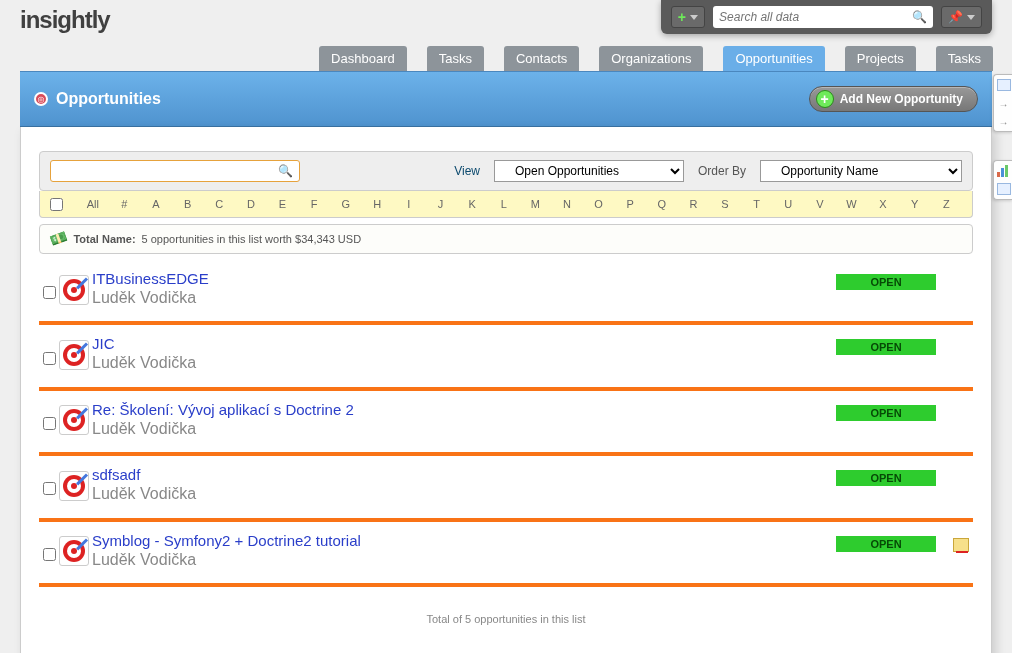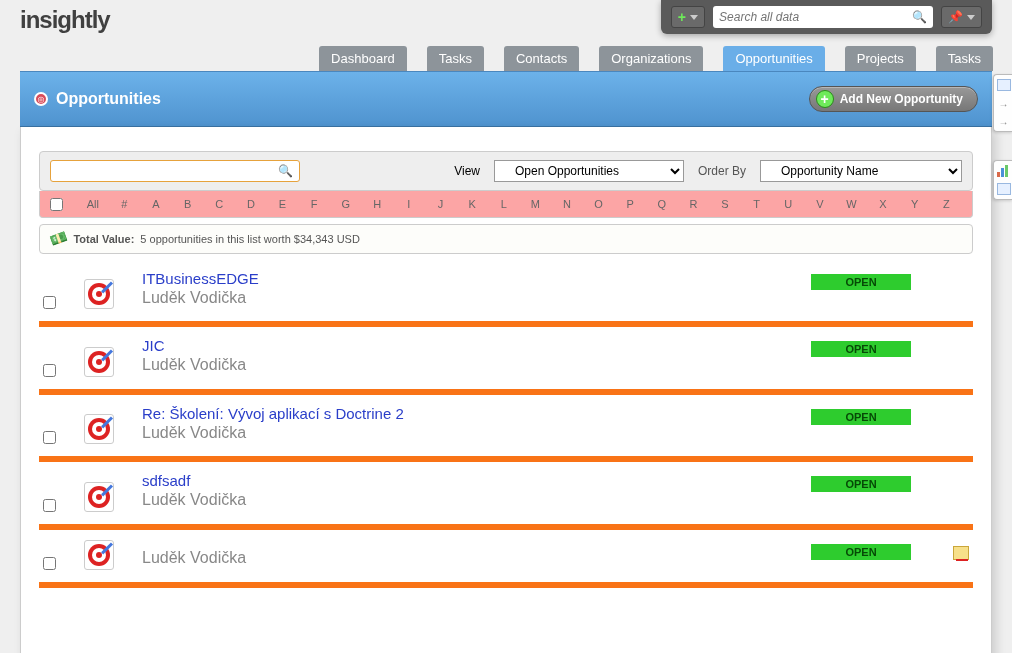--- a/index.html
+++ b/index.html
@@ -158,38 +158,38 @@
     width: 250px;
     height: 22px;
     border: 1px solid #e6a23c;
     border-radius: 3px;
     background: #fff;
     display: flex;
     align-items: center;
     padding: 0 6px;
   }
   .filter-search input { border:none; outline:none; flex:1; font-size:12px; }
-  .vlabel { color:#000000; margin-left:auto; }
+  .vlabel { color:#0c4a6e; margin-left:auto; }
   select.view, select.order {
     height: 22px;
     border: 1px solid #999;
     background: #fff;
     font-size: 12px;
     padding: 0 16px;
   }
   select.view { width: 190px; }
   select.order { width: 202px; }
 
   .alpha {
     display: flex;
     align-items: center;
     border: 1px solid #ccc;
     border-top: none;
     border-radius: 0 0 4px 4px;
-    background: #fca5a5;
+    background: #fef9c3;
     padding: 4px 10px;
     gap: 0;
   }
   .alpha .chk { margin-right: 14px; }
   .alpha a {
     flex: 1;
     text-align: center;
     color: #666;
     font-size: 11px;
     cursor: pointer;
@@ -209,24 +209,24 @@
   }
   .totalbar .dollar {
     color: #3a9a3a;
     transform: rotate(-20deg);
     font-size: 14px;
   }
 
   .list { margin-top: 6px; }
   .row {
     display: flex;
-    align-items: flex-end;
+    align-items: center;
     padding: 10px 4px 12px 4px;
-    border-bottom: 6px solid #f97316;
-    gap: 28px;
+    border-bottom: 4px solid #f97316;
+    gap: 3px;
   }
   .row .chk { margin-top: 6px; }
   .row .ico {
     width: 30px; height: 30px;
     border: 1px solid #ccc; border-radius: 3px;
     display: flex; align-items: center; justify-content: center;
     background: #fff;
   }
   .dart {
     position: relative; width: 22px; height: 22px;
@@ -365,21 +365,21 @@
       <a>U</a>
       <a>V</a>
       <a>W</a>
       <a>X</a>
       <a>Y</a>
       <a>Z</a>
     </div>
 
   <div class="totalbar">
     <span class="dollar">💵</span>
-    <b>Total Value:</b>
+    <b>Total Name:</b>
     <span>5 opportunities in this list worth $34,343 USD</span>
   </div>
 
   <div class="list" id="list">
       <div class="row">
         <input type="checkbox" class="chk" style="">
         <div class="ico">
           <div class="dart">
             <div class="ring1"></div>
             <div class="ring2"></div>
@@ -436,28 +436,29 @@
       <div class="row">
         <input type="checkbox" class="chk" style="">
         <div class="ico">
           <div class="dart">
             <div class="ring1"></div>
             <div class="ring2"></div>
             <div class="ring3"></div>
             <div class="arrow"></div>
           </div>
         </div>
-        <div class="info"><div class="sub">Luděk Vodička</div></div>
+        <div class="info"><a class="title">Symblog - Symfony2 + Doctrine2 tutorial</a><div class="sub">Luděk Vodička</div></div>
         <div class="badge">OPEN</div>
         <div class="trail">
           <div class="note-ico"></div>
         </div>
       </div>
     </div>
 
+  <div class="foot">Total of 5 opportunities in this list</div>
 </div>
 
 <div class="dock">
   <div class="grp">
     <div class="sq"></div>
     <div class="arrow-sm">→</div>
     <div class="arrow-sm">→</div>
   </div>
   <div class="grp">
     <div class="bars">

